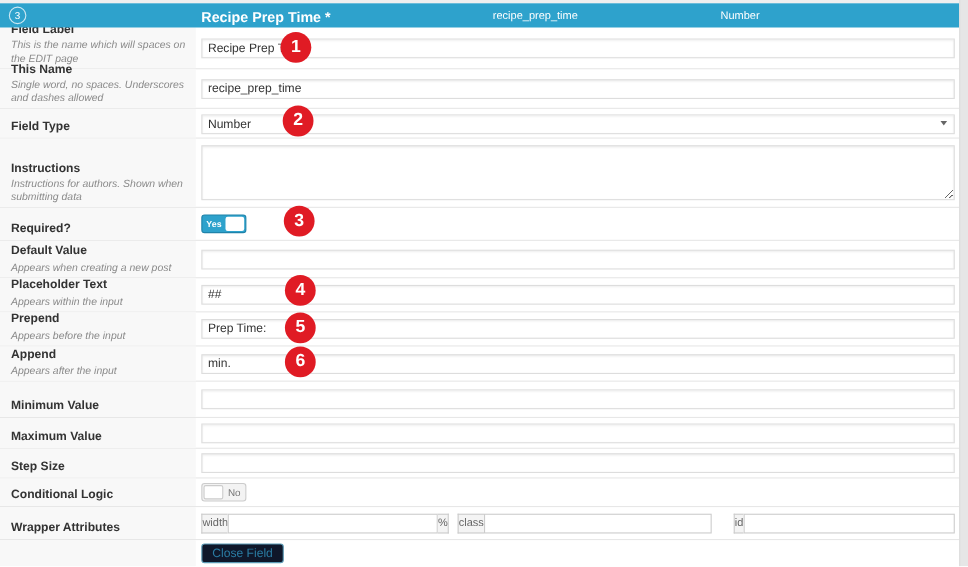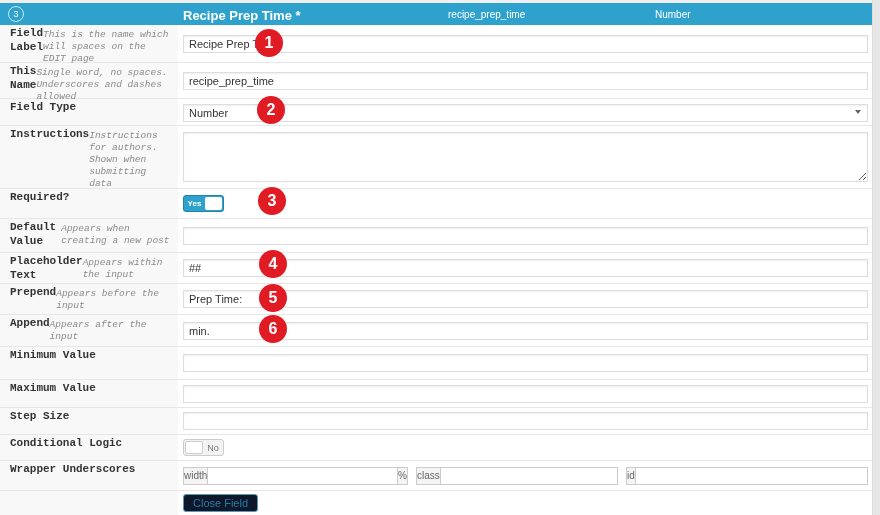--- a/index.html
+++ b/index.html
@@ -9,43 +9,43 @@
   .right-strip { position:absolute; top:0; right:0; width:8px; height:515px; background:#e6e6e6; border-left:1px solid #dcdcdc; }
   .header { position:relative; width:872px; height:22px; background:#2ea2cc; }
   .order-badge { position:absolute; left:8px; top:3px; width:16px; height:16px; border:1px solid rgba(255,255,255,.75);
                  border-radius:50%; color:#fff; font-size:9px; line-height:14px; text-align:center; cursor:move; }
   .h-label { position:absolute; left:183px; top:5px; color:#fff; font-size:13px; font-weight:bold; }
   .h-name  { position:absolute; left:448px; top:6px; color:#fff; font-size:10px; }
   .h-type  { position:absolute; left:655px; top:6px; color:#fff; font-size:10px; }
   .body { width:872px; }
   .row { display:flex; border-top:1px solid #e7e7e7; background:#fff; }
   .row.first { border-top:none; }
-  .cell-label { width:178px; background:#f8f8f8; display:flex; flex-direction:row; justify-content:space-between;
-                padding:2px 8px 2px 10px;font-family:Liberation Mono, monospace; }
+  .cell-label { width:178px; background:#f8f8f8; display:flex; flex-direction:column; justify-content:flex-end;
+                padding:2px 8px 2px 10px; }
   .lbl  { font-size:11px; font-weight:bold; color:#333; line-height:1.25; }
   .desc { font-size:9.5px; font-style:italic; color:#8a8a8a; line-height:1.25; margin-top:2px; }
   .cell-field { flex:1; display:flex; align-items:center; padding:0 4px 0 5px; }
   .txt { width:100%; height:18px; border:1px solid #ddd; box-shadow:inset 0 1px 2px rgba(0,0,0,.07);
          font-size:11px; padding:1px 5px; font-family:inherit; color:#333; background:#fff; outline:none; }
   textarea.txt { height:50px; resize:vertical; }
   .select-wrap { position:relative; width:100%; }
   select.txt { appearance:none; -webkit-appearance:none; border-radius:0; }
   .chev { position:absolute; right:7px; top:7px; width:0; height:0; border-left:3px solid transparent;
           border-right:3px solid transparent; border-top:4px solid #666; pointer-events:none; }
   .toggle { display:flex; align-items:center; height:17px; width:41px; border-radius:3px; cursor:pointer; }
   .toggle.on  { background:#2ea2cc; border:1px solid #1f83aa; }
   .t-label-on { color:#fff; font-size:8px; font-weight:bold; flex:1; text-align:center; }
   .t-knob-on  { width:17px; height:13px; background:#fff; border-radius:2px; margin-right:1px; }
   .toggle.off  { background:#f3f3f3; border:1px solid #ccc; }
   .t-knob-off  { width:18px; height:13px; background:#fff; border:1px solid #ccc; border-radius:2px; margin-left:1px; }
   .t-label-off { color:#777; font-size:9px; flex:1; text-align:center; }
   .wrap-row { display:flex; width:100%; align-items:center; }
   .grp { display:flex; align-items:stretch; }
   .g-width { width:225px; margin-right:8px; }
-  .g-class { width:202px; margin-right:8px; }
+  .g-class { width:231px; margin-right:20px; }
   .g-id { flex:1; }
   .affix { font-size:10px; color:#666; background:#f4f4f4; border:1px solid #ccc; padding:0 0;
            display:flex; align-items:center; }
   .affix.pre { border-right:none; }
   .affix.suf { border-left:none; }
   .grp input { flex:1; min-width:0; border:1px solid #ccc; font-size:11px; padding:1px 4px; height:18px; outline:none; }
   .btn { font-size:11px; color:#2a7ca3; background:#0f172a; border:1px solid #5b9ab5; border-radius:3px;
          padding:2px 9px; cursor:pointer; font-family:inherit; }
   .ann { position:absolute; width:28px; height:28px; border-radius:50%; background:#e01b24; color:#fff;
          font-size:16px; font-weight:bold; display:flex; align-items:center; justify-content:center; z-index:5; }
@@ -195,21 +195,21 @@
       <div class="cell-field">
         <div class="toggle off">
           <span class="t-knob-off"></span>
           <span class="t-label-off">No</span>
         </div>
       </div>
     </div>
 
     <div class="row" style="height:30px">
       <div class="cell-label">
-        <div class="lbl">Wrapper Underscores</div>
+        <div class="lbl">Wrapper Attributes</div>
       </div>
       <div class="cell-field">
         <div class="wrap-row">
           <div class="grp g-width">
             <span class="affix pre">width</span>
             <input type="text" value="" style="">
             <span class="affix suf">%</span>
           </div>
           <div class="grp g-class">
             <span class="affix pre">class</span>

